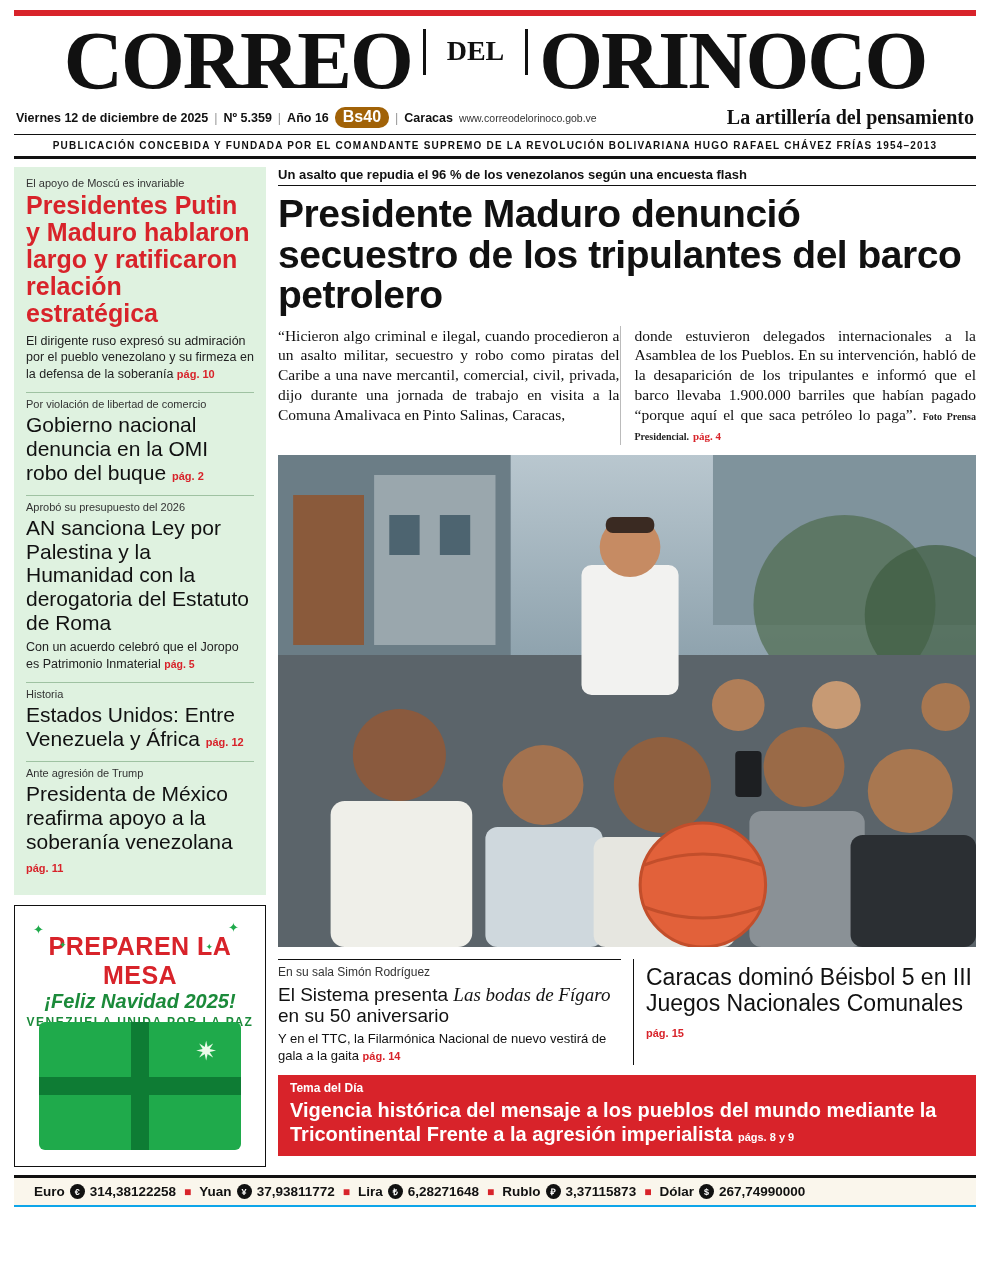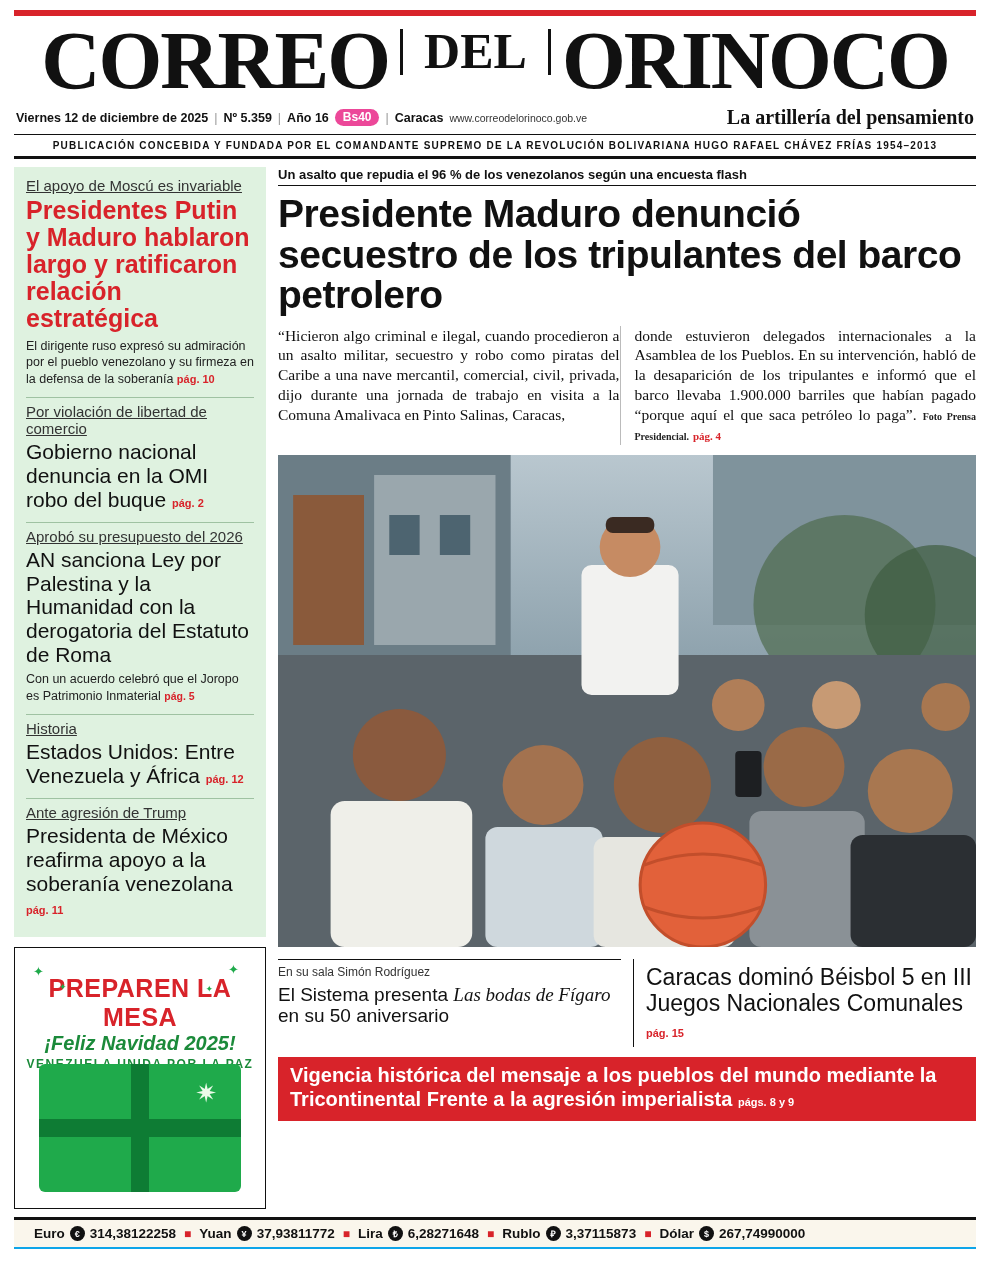--- a/index.html
+++ b/index.html
@@ -18,38 +18,38 @@
   .masthead {
     display:flex; align-items:center; justify-content:center;
     font-family:"Liberation Serif", serif;
     font-weight:700;
     letter-spacing:-1px;
     line-height:1;
     padding: 4px 0 0 0;
   }
   .mh-word { font-size:82px; letter-spacing:-2px; }
   .mh-del {
-    font-size:50px;
+    font-size:28px;
     padding:0 10px;
     position:relative;
     top:-10px;
     letter-spacing:0px;
   }
   .mh-bars { display:inline-block; padding:0 6px; position:relative; top:-9px;}
   .mh-bar { display:inline-block; width:3px; height:46px; background:#111; vertical-align:middle; margin:0 5px;}
 
   .infoline {
     display:flex; align-items:center; gap:6px;
     font-size:12.5px; font-weight:700;
     padding:4px 2px 2px 2px;
   }
   .infoline .sep { color:#999; font-weight:400; }
   .bs-badge {
-    background:#ec4899; color:#fff; border-radius:10px;
-    padding:1px 8px 2px 8px; font-size:12px; font-weight:700;
+    background:#a16207; color:#fff; border-radius:10px;
+    padding:1px 8px 2px 8px; font-size:16px; font-weight:700;
   }
   .infoline .url { font-weight:400; font-size:10.5px; color:#333; }
   .slogan {
     margin-left:auto;
     font-family:"Liberation Serif", serif;
     font-weight:700; font-size:20px;
     letter-spacing:0px;
   }
   .thin-rule { height:1px; background:#111; margin:3px 0 0 0; }
   .founder {
@@ -60,22 +60,22 @@
   .black-rule { height:3px; background:#111; }
 
   
   .content { display:flex; gap:12px; margin-top:8px; }
   .col-left { width:252px; flex:0 0 252px; }
   .col-right { flex:1 1 auto; }
 
   
   .left-box { background:#dff2e0; padding:10px 12px 14px 12px; }
   .kicker {
-    font-size:15px; color:#333; border-top:1px solid #9fc2a2;
-    padding-top:5px; margin-top:10px;text-decoration:underline;
+    font-size:11px; color:#333; border-top:1px solid #9fc2a2;
+    padding-top:5px; margin-top:10px;
   }
   .kicker.first { border-top:none; padding-top:0; margin-top:0; }
   .lead-head {
     font-family:"Liberation Sans", sans-serif;
     font-weight:700; color:#d8232a;
     font-size:25px; line-height:1.08; margin:3px 0 6px 0;
   }
   .left-head {
     font-weight:400; font-size:21px; line-height:1.14; margin:3px 0 4px 0;
     color:#111;
@@ -316,31 +316,36 @@
           <circle cx="660" cy="252" r="24" fill="#a87750"></circle>
         </svg>
       </div>
 
       <div class="bottom">
         <div class="b-left">
           <div class="b-kicker">En su sala Simón Rodríguez</div>
           <div class="b-head">
             <span>El Sistema presenta </span><i>Las bodas de Fígaro</i><span> en su 50 aniversario</span>
           </div>
+          <div class="b-sub">
+            <span>Y en el TTC, la Filarmónica Nacional de nuevo vestirá de gala a la gaita</span>
+            <span class="pag">pág. 14</span>
+          </div>
         </div>
         <div class="b-right">
           <div class="b-kicker" style="border-top:none; padding-top:0;"></div>
           <div class="b-head">
             <span>Caracas dominó Béisbol 5 en III Juegos Nacionales Comunales</span>
             <span class="pag">pág. 15</span>
           </div>
         </div>
       </div>
 
       <div class="tema">
+        <div class="tema-label">Tema del Día</div>
         <div class="tema-head">
           <span>Vigencia histórica del mensaje a los pueblos del mundo mediante la Tricontinental Frente a la agresión imperialista</span>
           <span class="tema-pag">págs. 8 y 9</span>
         </div>
       </div>
 
     </div>
   </div>
 
   <div class="curr">

